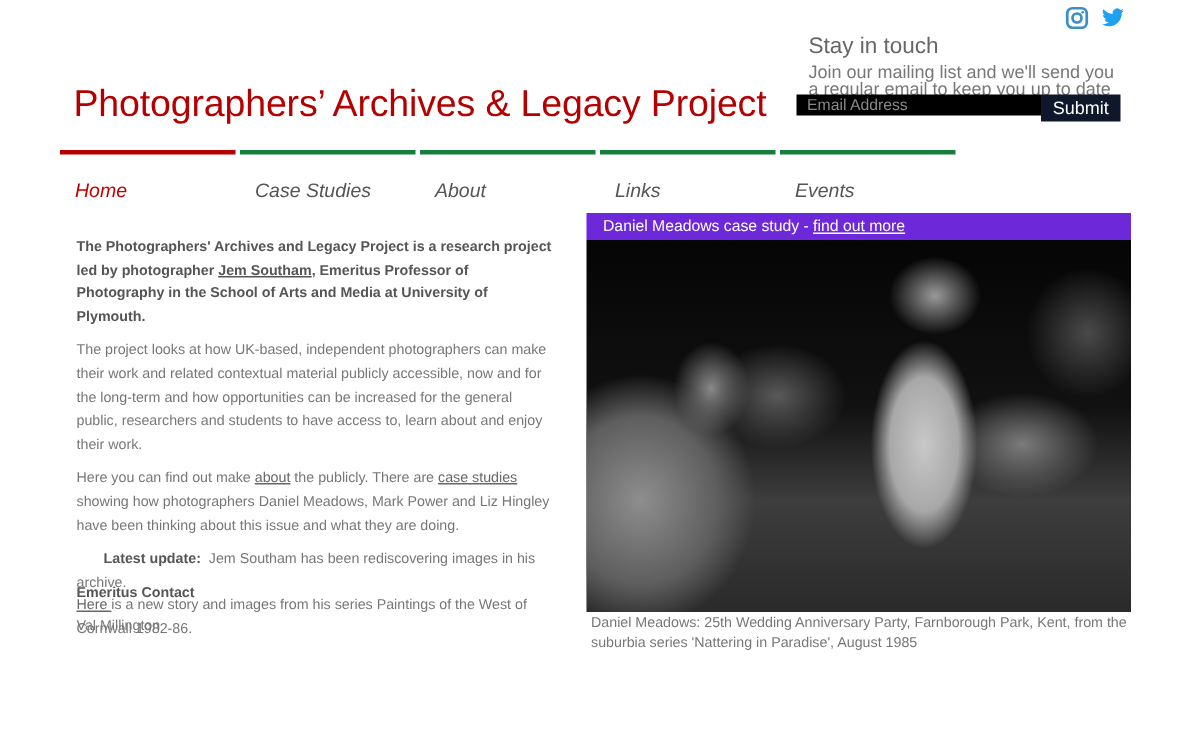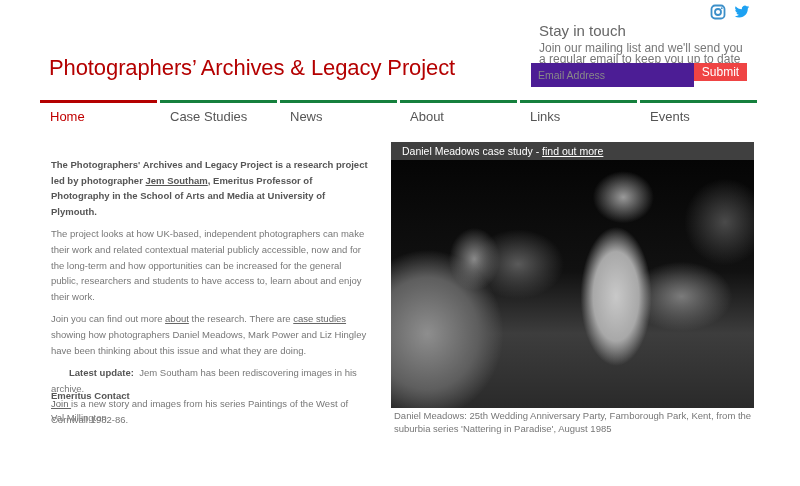--- a/index.html
+++ b/index.html
@@ -1,60 +1,60 @@
 <!DOCTYPE html>
 <html><head>
 <meta charset="utf-8">
 <style>
   * { box-sizing: border-box; margin: 0; padding: 0; }
   html, body { width: 800px; height: 486px; background: #ffffff; overflow: hidden; }
   body { font-family: "Liberation Sans", sans-serif; color: #666; position: relative; }
 
   .site-title {
     position: absolute; left: 49px; top: 55px;
-    font-size: 22px; color: #b40000; letter-spacing: -0.1px; white-space: nowrap;
+    font-size: 25px; color: #b40000; letter-spacing: -0.1px; white-space: nowrap;
   }
 
   .social { position: absolute; top: 4px; left: 710px; display: flex; gap: 8px; align-items: center; }
   .social span { display: inline-flex; width: 16px; height: 16px; }
 
   .newsletter { position: absolute; left: 531px; top: 22px; width: 220px; }
   .newsletter .nl-title { font-size: 15px; color: #666; margin-left: 8px; }
   .newsletter .nl-desc { font-size: 12px; color: #777; line-height: 11px; margin: 4px 0 0 8px; }
   .nl-form { position: absolute; top: 41px; left: 0; display: flex; }
   .nl-input {
-    width: 163px; height: 24px; border: none; background: #4c1d95;
+    width: 163px; height: 14px; border: none; background: #000000;
     font-family: "Liberation Sans", sans-serif; font-size: 10.5px; color: #888;
     padding: 0 7px; outline: none;
   }
   .nl-input::placeholder { color: #888; }
   .nl-submit {
-    width: 53px; height: 18px; border: none; background: #ef4444; color: #fff;
+    width: 53px; height: 18px; border: none; background: #0f172a; color: #fff;
     font-family: "Liberation Sans", sans-serif; font-size: 12px; cursor: pointer;
   }
 
   .nav { position: absolute; left: 40px; top: 100px; display: flex; gap: 3px; }
-  .nav-item { width: 117px; border-top: 3px solid #15803d; padding-top: 6px; cursor: pointer; }
+  .nav-item { width: 117px; border-top: 3px solid #15803d; padding-top: 16px; cursor: pointer; font-style: italic; }
   .nav-item.active { border-top-color: #b40000; }
   .nav-item span { display: block; padding-left: 10px; font-size: 13px; color: #555; }
   .nav-item.active span { color: #c00000; }
 
   .left { position: absolute; left: 51px; top: 157px; width: 320px; font-size: 9.5px; line-height: 15.6px; color: #777; }
   .left p { margin-bottom: 7px; }
   .left .lead { font-weight: bold; color: #555; }
   .left a { color: #666; text-decoration: underline; margin-top: 16px; }
   .left .lead a { color: #555; }
   .left b { color: #555; padding-left: 18px; }
 
   .contact { position: absolute; left: 51px; top: 388px; font-size: 9.5px; color: #777; line-height: 15.5px; }
   .contact .c-title { font-weight: bold; color: #555; margin-bottom: 6px; }
   .contact .c-role { font-style: italic; }
 
   .feature { position: absolute; left: 391px; top: 142px; width: 363px; }
-  .feature-bar { height: 18px; background: #404040; color: #fff; font-size: 10.5px; line-height: 18px; padding-left: 11px; }
+  .feature-bar { height: 18px; background: #6d28d9; color: #fff; font-size: 10.5px; line-height: 18px; padding-left: 11px; }
   .feature-bar a { color: #fff; text-decoration: underline; }
   .feature-photo { width: 363px; height: 248px; position: relative; overflow: hidden;
     background:
       radial-gradient(ellipse 14% 40% at 62% 55%, #c8c8c8 0%, #a8a8a8 45%, transparent 70%),
       radial-gradient(ellipse 12% 15% at 64% 15%, #9a9a9a 0%, transparent 70%),
       radial-gradient(ellipse 18% 20% at 35% 42%, #5a5a5a 0%, transparent 70%),
       radial-gradient(ellipse 10% 18% at 23% 40%, #8a8a8a 0%, transparent 70%),
       radial-gradient(ellipse 28% 45% at 10% 70%, #8e8e8e 0%, #5e5e5e 50%, transparent 75%),
       radial-gradient(ellipse 20% 20% at 80% 55%, #7b7b7b 0%, transparent 70%),
       radial-gradient(ellipse 16% 25% at 92% 25%, #4a4a4a 0%, transparent 70%),
@@ -92,38 +92,35 @@
 </div>
 
 <nav class="nav">
   <div class="nav-item active">
       <span>Home</span>
     </div>
   <div class="nav-item">
       <span>Case Studies</span>
     </div>
   <div class="nav-item">
-      <span>News</span>
-    </div>
-  <div class="nav-item">
       <span>About</span>
     </div>
   <div class="nav-item">
       <span>Links</span>
     </div>
   <div class="nav-item">
       <span>Events</span>
     </div>
 </nav>
 
 <div class="left">
   <p class="lead"><span>The Photographers' Archives and Legacy Project is a research project led by photographer </span><a href="#">Jem Southam</a><span>, Emeritus Professor of Photography in the School of Arts and Media at University of Plymouth.</span></p>
   <p>The project looks at how UK-based, independent photographers can make their work and related contextual material publicly accessible, now and for the long-term and how opportunities can be increased for the general public, researchers and students to have access to, learn about and enjoy their work.</p>
-  <p><span>Join you can find out more </span><a href="#">about</a><span> the research. There are </span><a href="#">case studies</a><span> showing how photographers Daniel Meadows, Mark Power and Liz Hingley have been thinking about this issue and what they are doing.</span></p>
-  <p><b>Latest update:</b><span style="white-space:pre-wrap">  Jem Southam has been rediscovering images in his archive. </span><br><a href="#">Join </a><span>is a new story and images from his series Paintings of the West of Cornwall 1982-86.</span></p>
+  <p><span>Here you can find out make </span><a href="#">about</a><span> the publicly. There are </span><a href="#">case studies</a><span> showing how photographers Daniel Meadows, Mark Power and Liz Hingley have been thinking about this issue and what they are doing.</span></p>
+  <p><b>Latest update:</b><span style="white-space:pre-wrap">  Jem Southam has been rediscovering images in his archive. </span><br><a href="#">Here </a><span>is a new story and images from his series Paintings of the West of Cornwall 1982-86.</span></p>
 </div>
 
 <div class="contact">
   <div class="c-title">Emeritus Contact</div>
   <div>Val Millington</div>
 </div>
 
 <div class="feature">
   <div class="feature-bar"><span style="white-space:pre">Daniel Meadows case study - </span><a href="#">find out more</a></div>
   <div class="feature-photo"></div>

